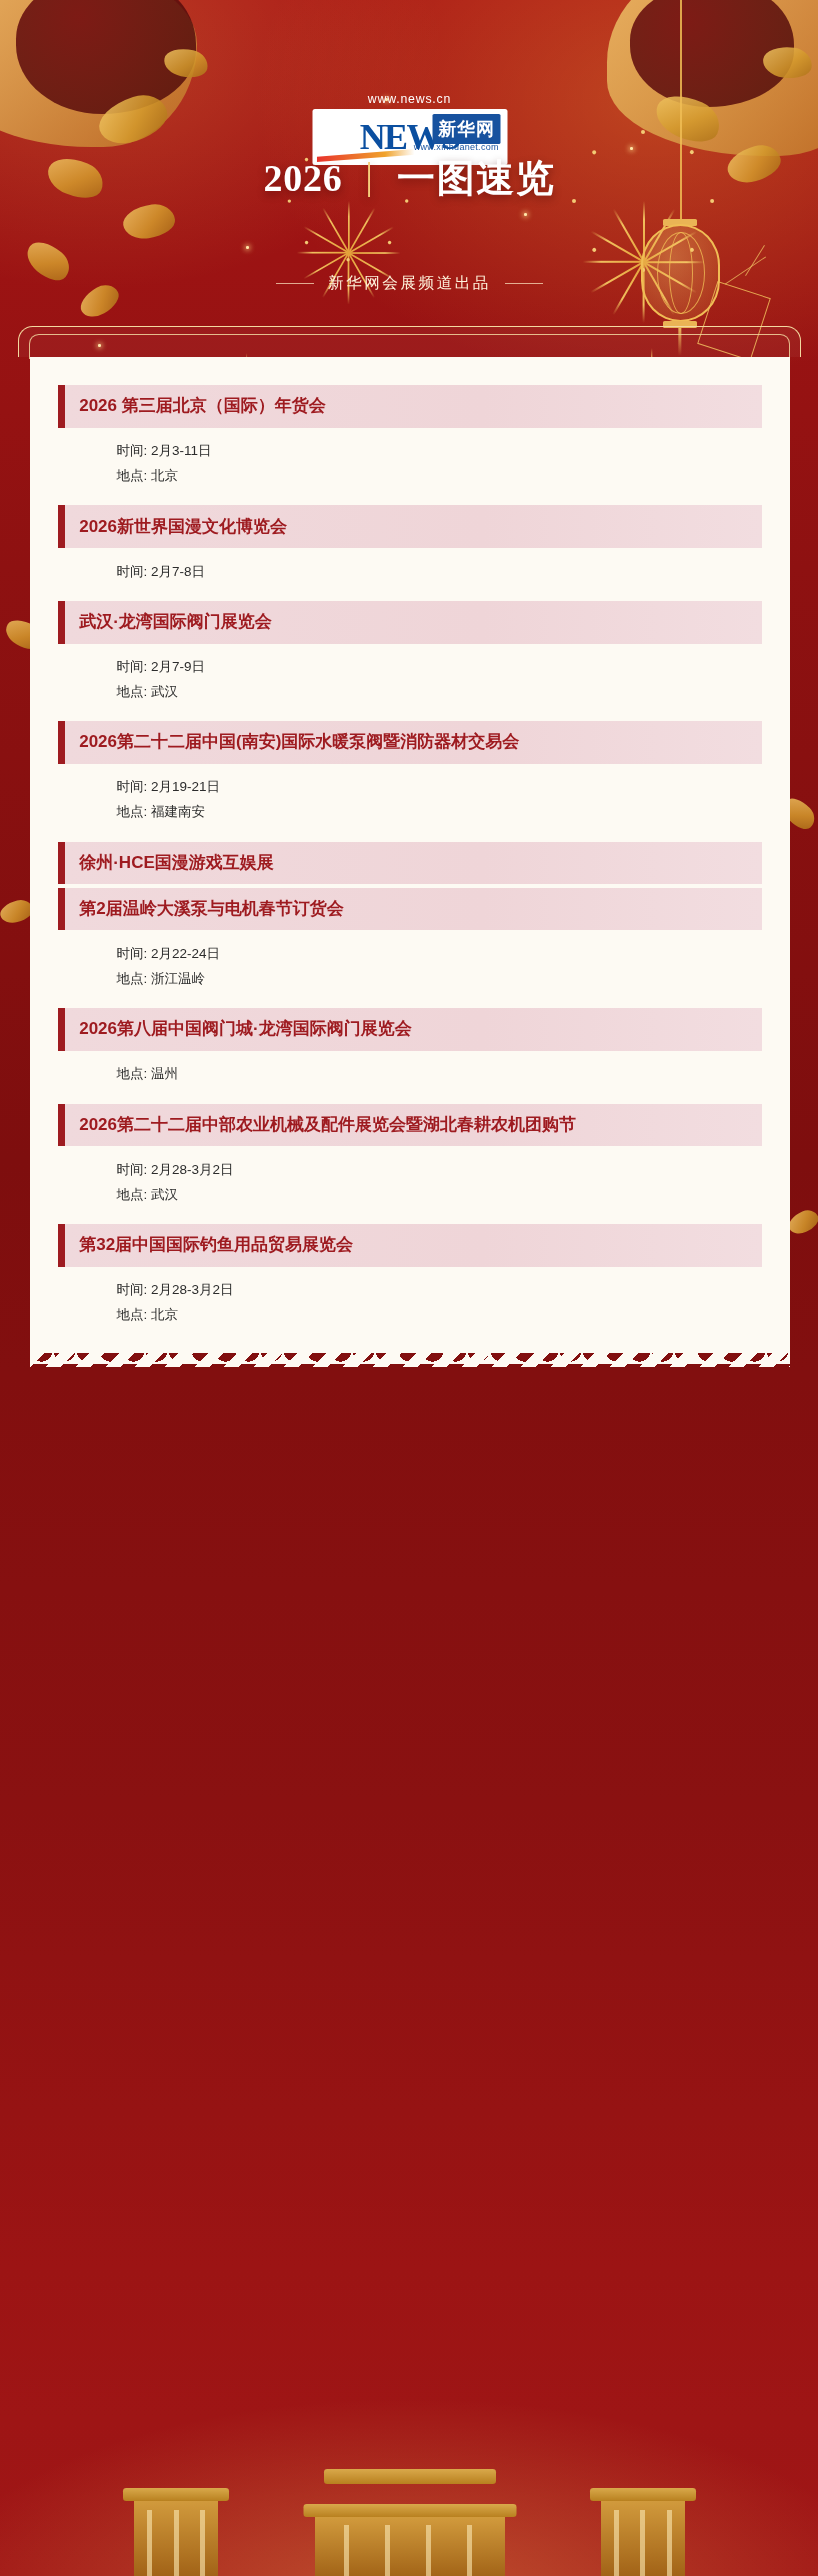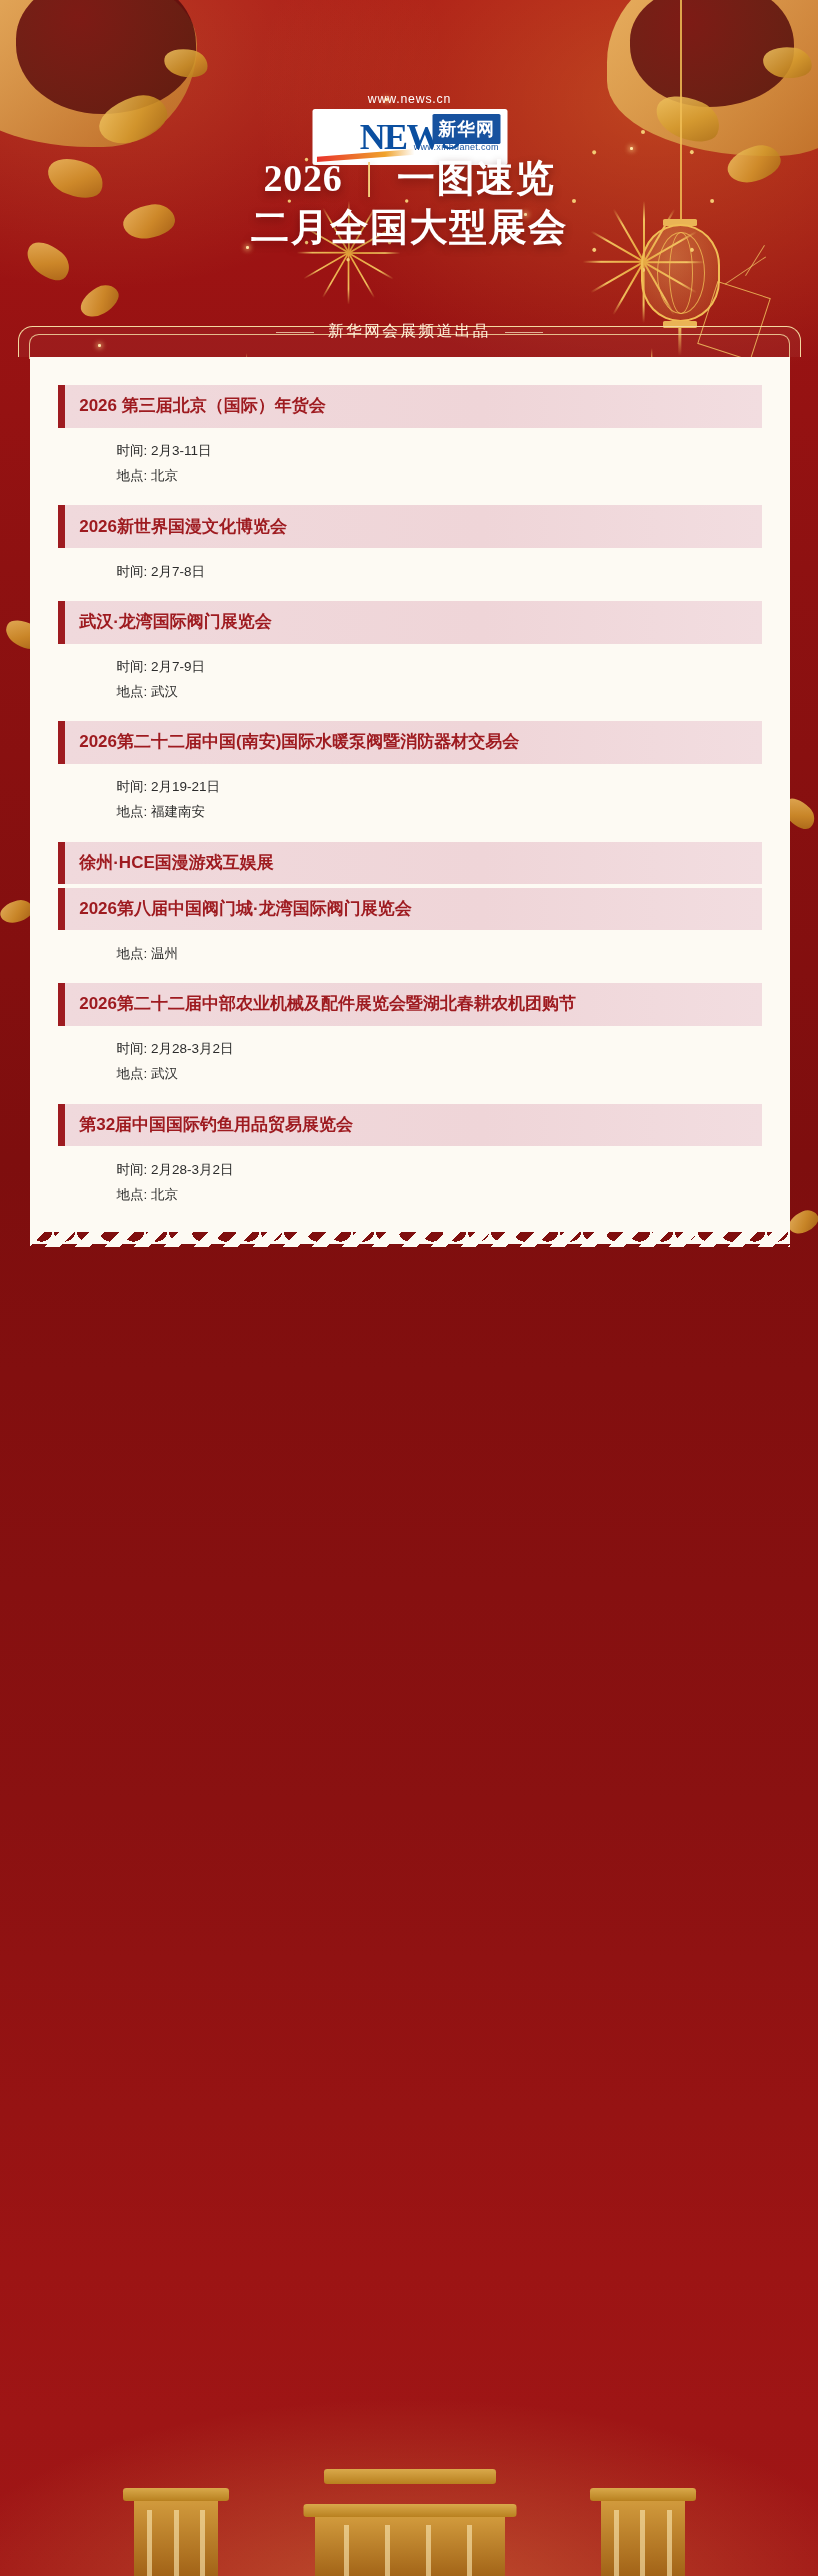--- a/index.html
+++ b/index.html
@@ -430,21 +430,20 @@
       <div class="logo-url-bottom">www.xinhuanet.com</div>
     </div>
   </div>
 
   <div class="headline">
     <div class="l1">
       <span class="year">2026</span>
       <span class="bar">|</span>
       <span>一图速览</span>
     </div>
-    <div class="l2">二月全国大型展会</div>
     <div class="subtitle">新华网会展频道出品</div>
   </div>
 
   <div class="card-frame">
     <div class="frame-top"></div>
     <div class="card">
 
       <div class="item">
         <div class="item-title">2026 第三届北京（国际）年货会</div>
         <div class="item-meta">
@@ -480,20 +479,29 @@
             <span>2月19-21日</span></div>
           <div class="row"><span class="k">地点:</span>
             <span>福建南安</span></div>
         </div>
       </div>
 
       <div class="item">
         <div class="item-title">徐州·HCE国漫游戏互娱展</div>
       </div>
 
+      <div class="item">
+        <div class="item-title">第2届温岭大溪泵与电机春节订货会</div>
+        <div class="item-meta">
+          <div class="row"><span class="k">时间:</span>
+            <span>2月22-24日</span></div>
+          <div class="row"><span class="k">地点:</span>
+            <span>浙江温岭</span></div>
+        </div>
+      </div>
 
       <div class="item">
         <div class="item-title">2026第八届中国阀门城·龙湾国际阀门展览会</div>
         <div class="item-meta">
           <div class="row"><span class="k">地点:</span>
             <span>温州</span></div>
         </div>
       </div>
 
       <div class="item">

